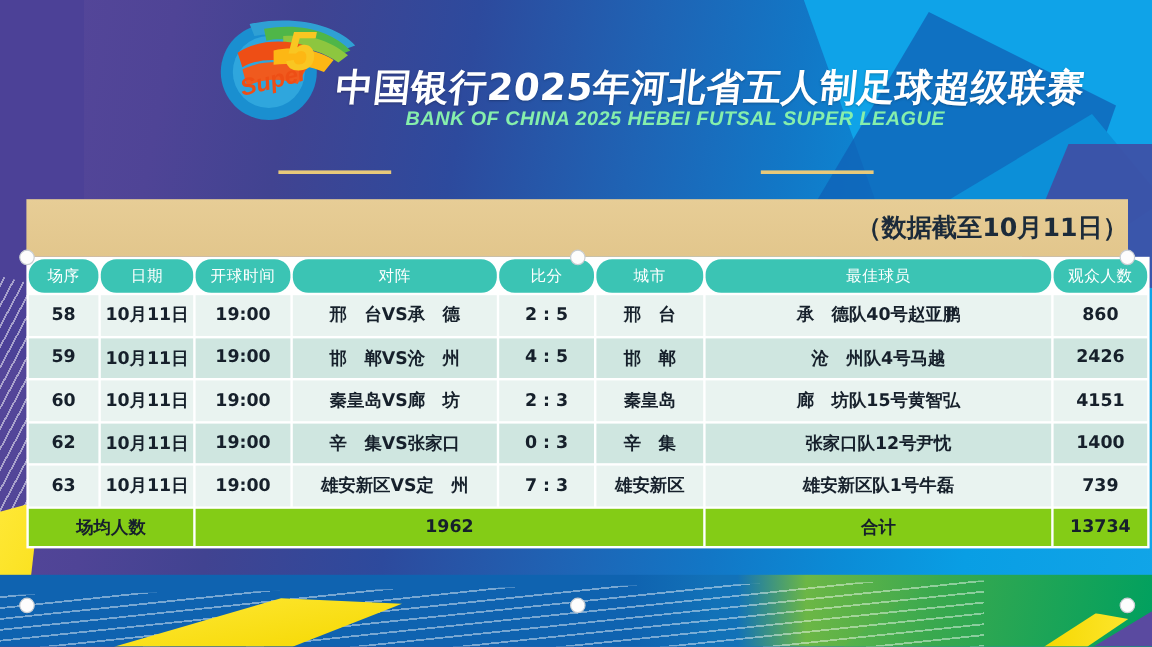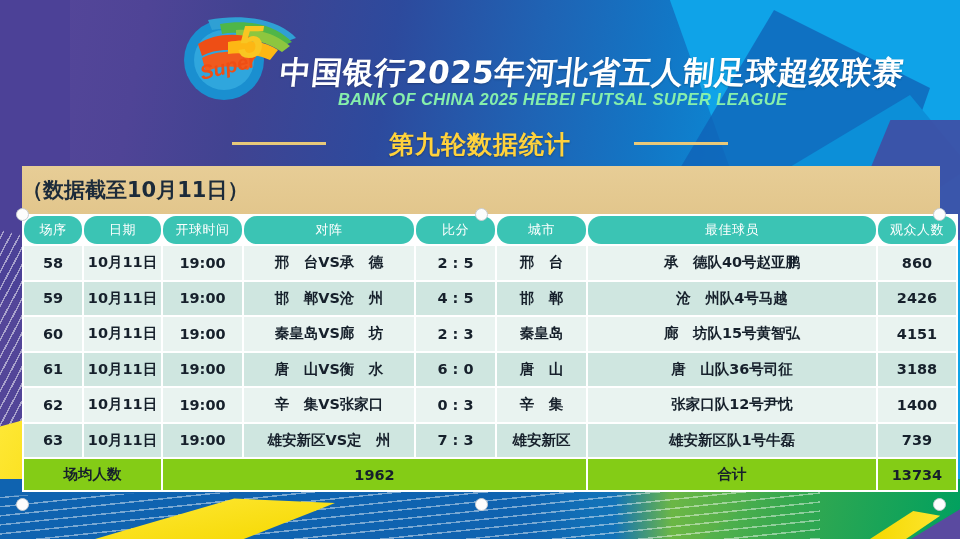--- a/index.html
+++ b/index.html
@@ -123,21 +123,21 @@
     text-shadow:0 1px 2px rgba(0,0,0,.3);
   }
 
   
   #panel {
     position:absolute; left:22px; top:166px; width:918px; height:340px; z-index:4;
   }
   .panel-head {
     height:48px; width:100%;
     background:linear-gradient(180deg,#e7cd96 0%, #e2c68c 100%);
-    display:flex; align-items:center; justify-content:flex-start;
+    display:flex; align-items:center; justify-content:flex-end;padding-left:45px;
   }
   .panel-head-text {
     font-size:21px; font-weight:bold; color:#1c2b3a;
     font-family:"DejaVu Sans","Liberation Sans",sans-serif;
   }
   .dot {
     position:absolute; width:13px; height:13px; border-radius:50%;
     background:#fdfdfd; border:1px solid #c8cdd2; z-index:9;
   }
   .dot.tl { left:-6px; top:42px; }
@@ -207,21 +207,20 @@
       <text x="60" y="46" font-family="Liberation Sans, sans-serif" font-size="46" font-weight="bold" font-style="italic" fill="#f9c622">5</text>
     </svg>
   </div>
   <div class="title-cn">中国银行2025年河北省五人制足球超级联赛</div>
   <div class="title-en">BANK OF CHINA 2025 HEBEI FUTSAL SUPER LEAGUE</div>
 </div>
 
 <div id="subtitle-band">
   <div class="sub-line left"></div>
   <div class="sub-line right"></div>
-  <div class="sub-text">第九轮数据统计</div>
 </div>
 
 <div id="panel">
   <div class="panel-head">
     <span class="panel-head-text">（数据截至10月11日）</span>
   </div>
 
   <div class="dot tl"></div>
   <div class="dot tm"></div>
   <div class="dot tr"></div>
@@ -277,30 +276,20 @@
         <td>60</td>
         <td>10月11日</td>
         <td>19:00</td>
         <td class="vs-cell">秦皇岛VS廊　坊</td>
         <td>2 : 3</td>
         <td>秦皇岛</td>
         <td>廊　坊队15号黄智弘</td>
         <td>4151</td>
       </tr>
       <tr>
-        <td>61</td>
-        <td>10月11日</td>
-        <td>19:00</td>
-        <td class="vs-cell">唐　山VS衡　水</td>
-        <td>6 : 0</td>
-        <td>唐　山</td>
-        <td>唐　山队36号司征</td>
-        <td>3188</td>
-      </tr>
-      <tr>
         <td>62</td>
         <td>10月11日</td>
         <td>19:00</td>
         <td class="vs-cell">辛　集VS张家口</td>
         <td>0 : 3</td>
         <td>辛　集</td>
         <td>张家口队12号尹忱</td>
         <td>1400</td>
       </tr>
       <tr>

